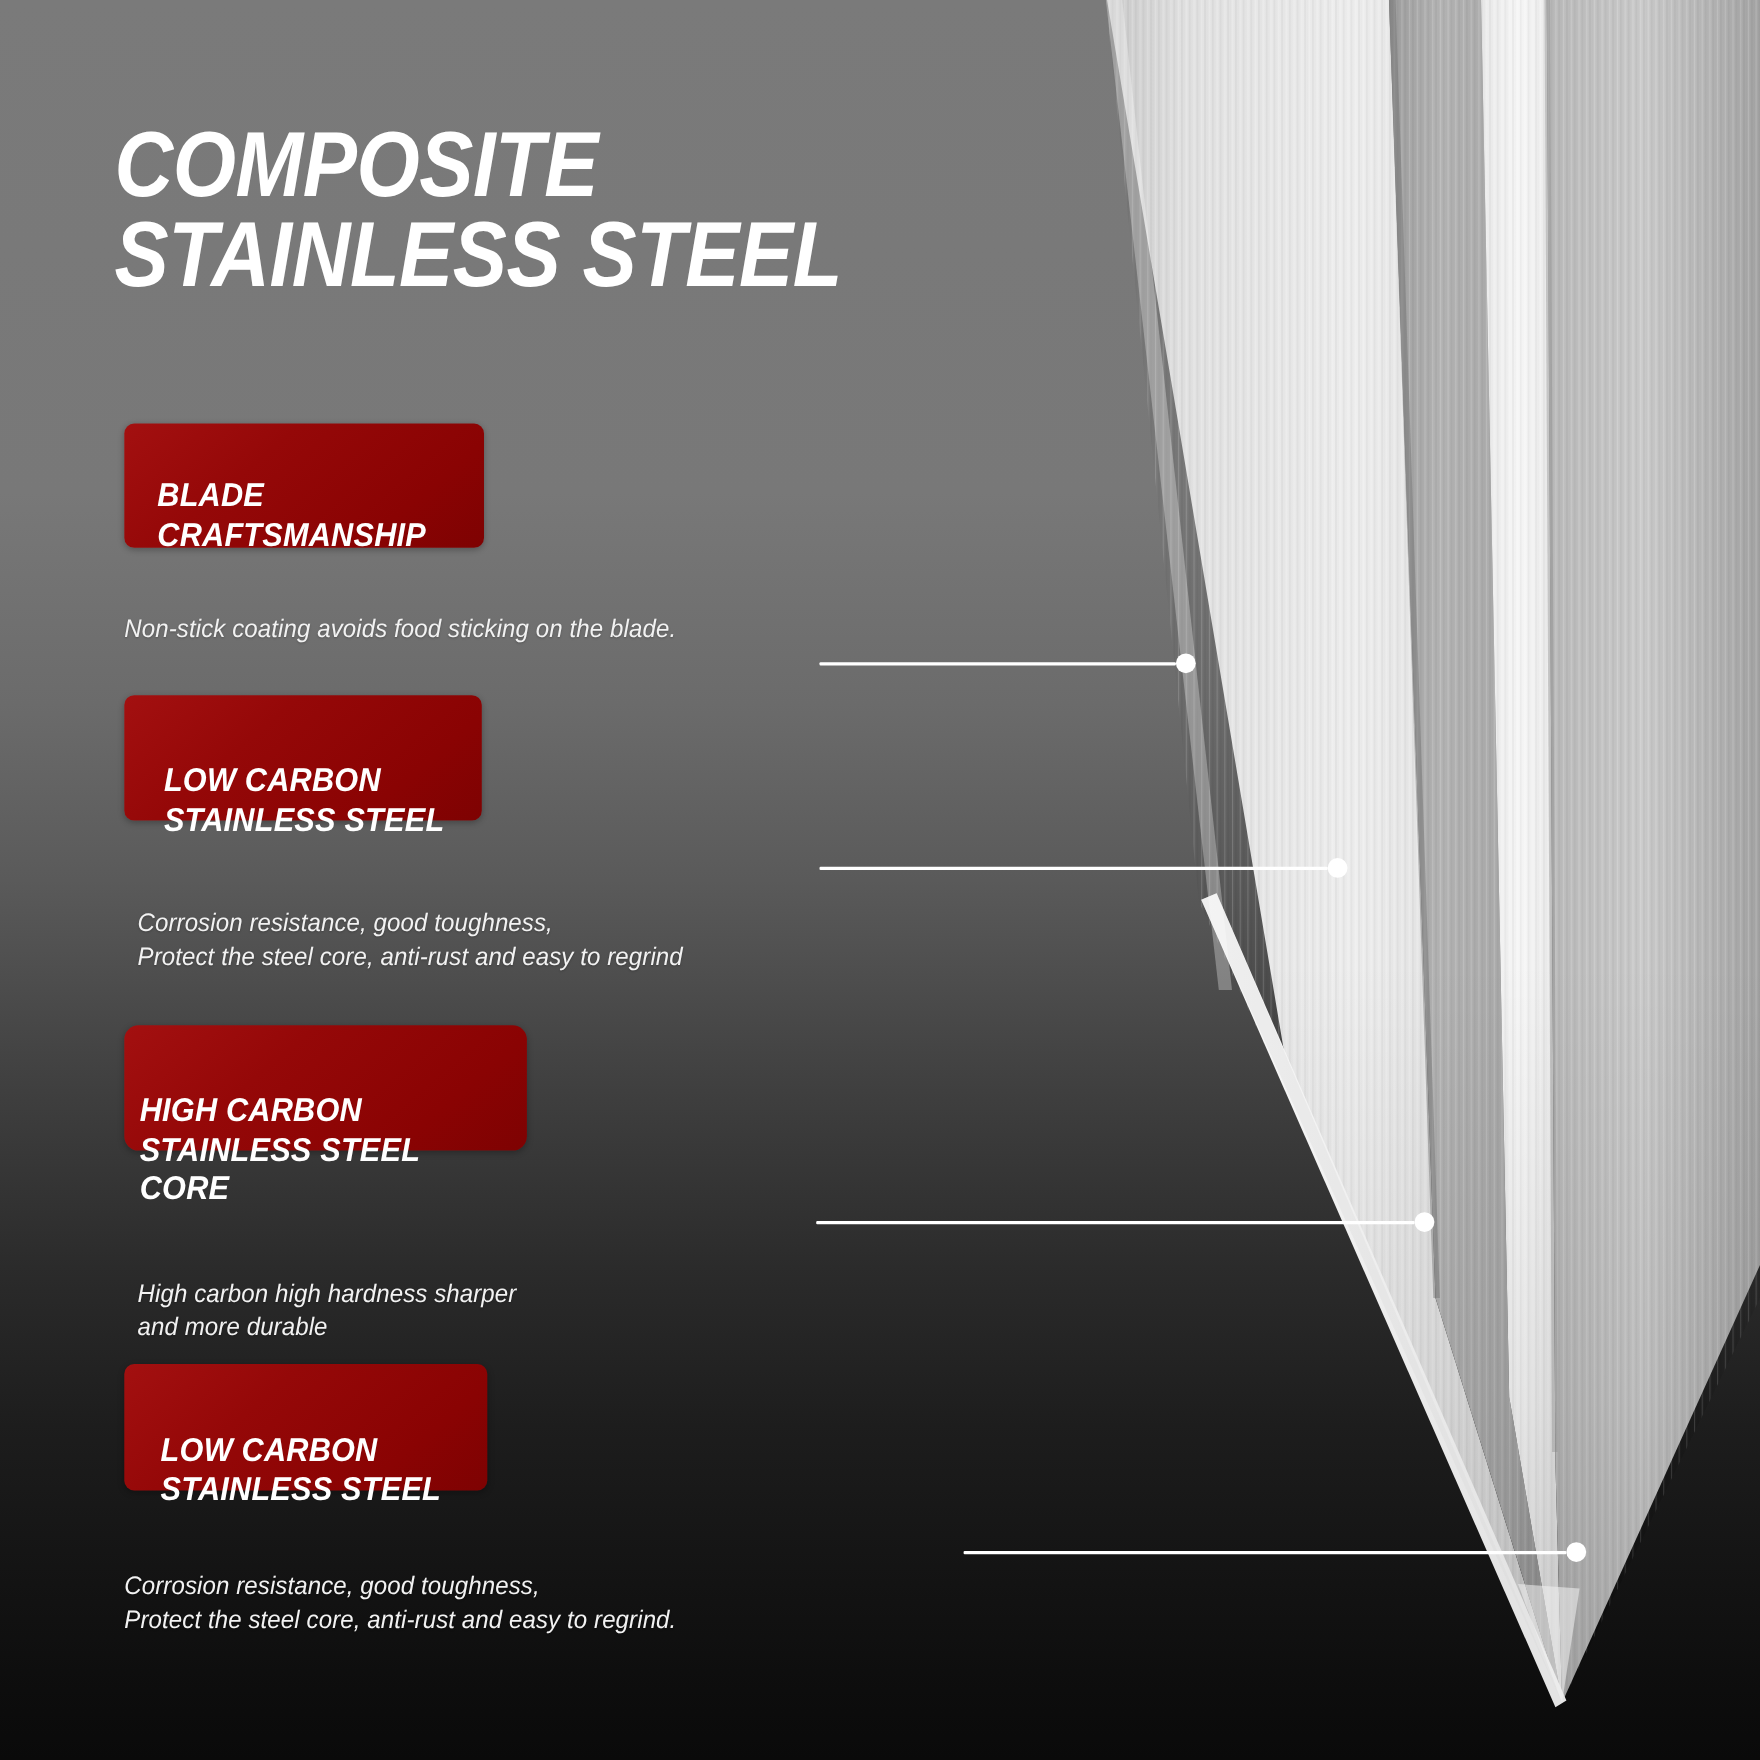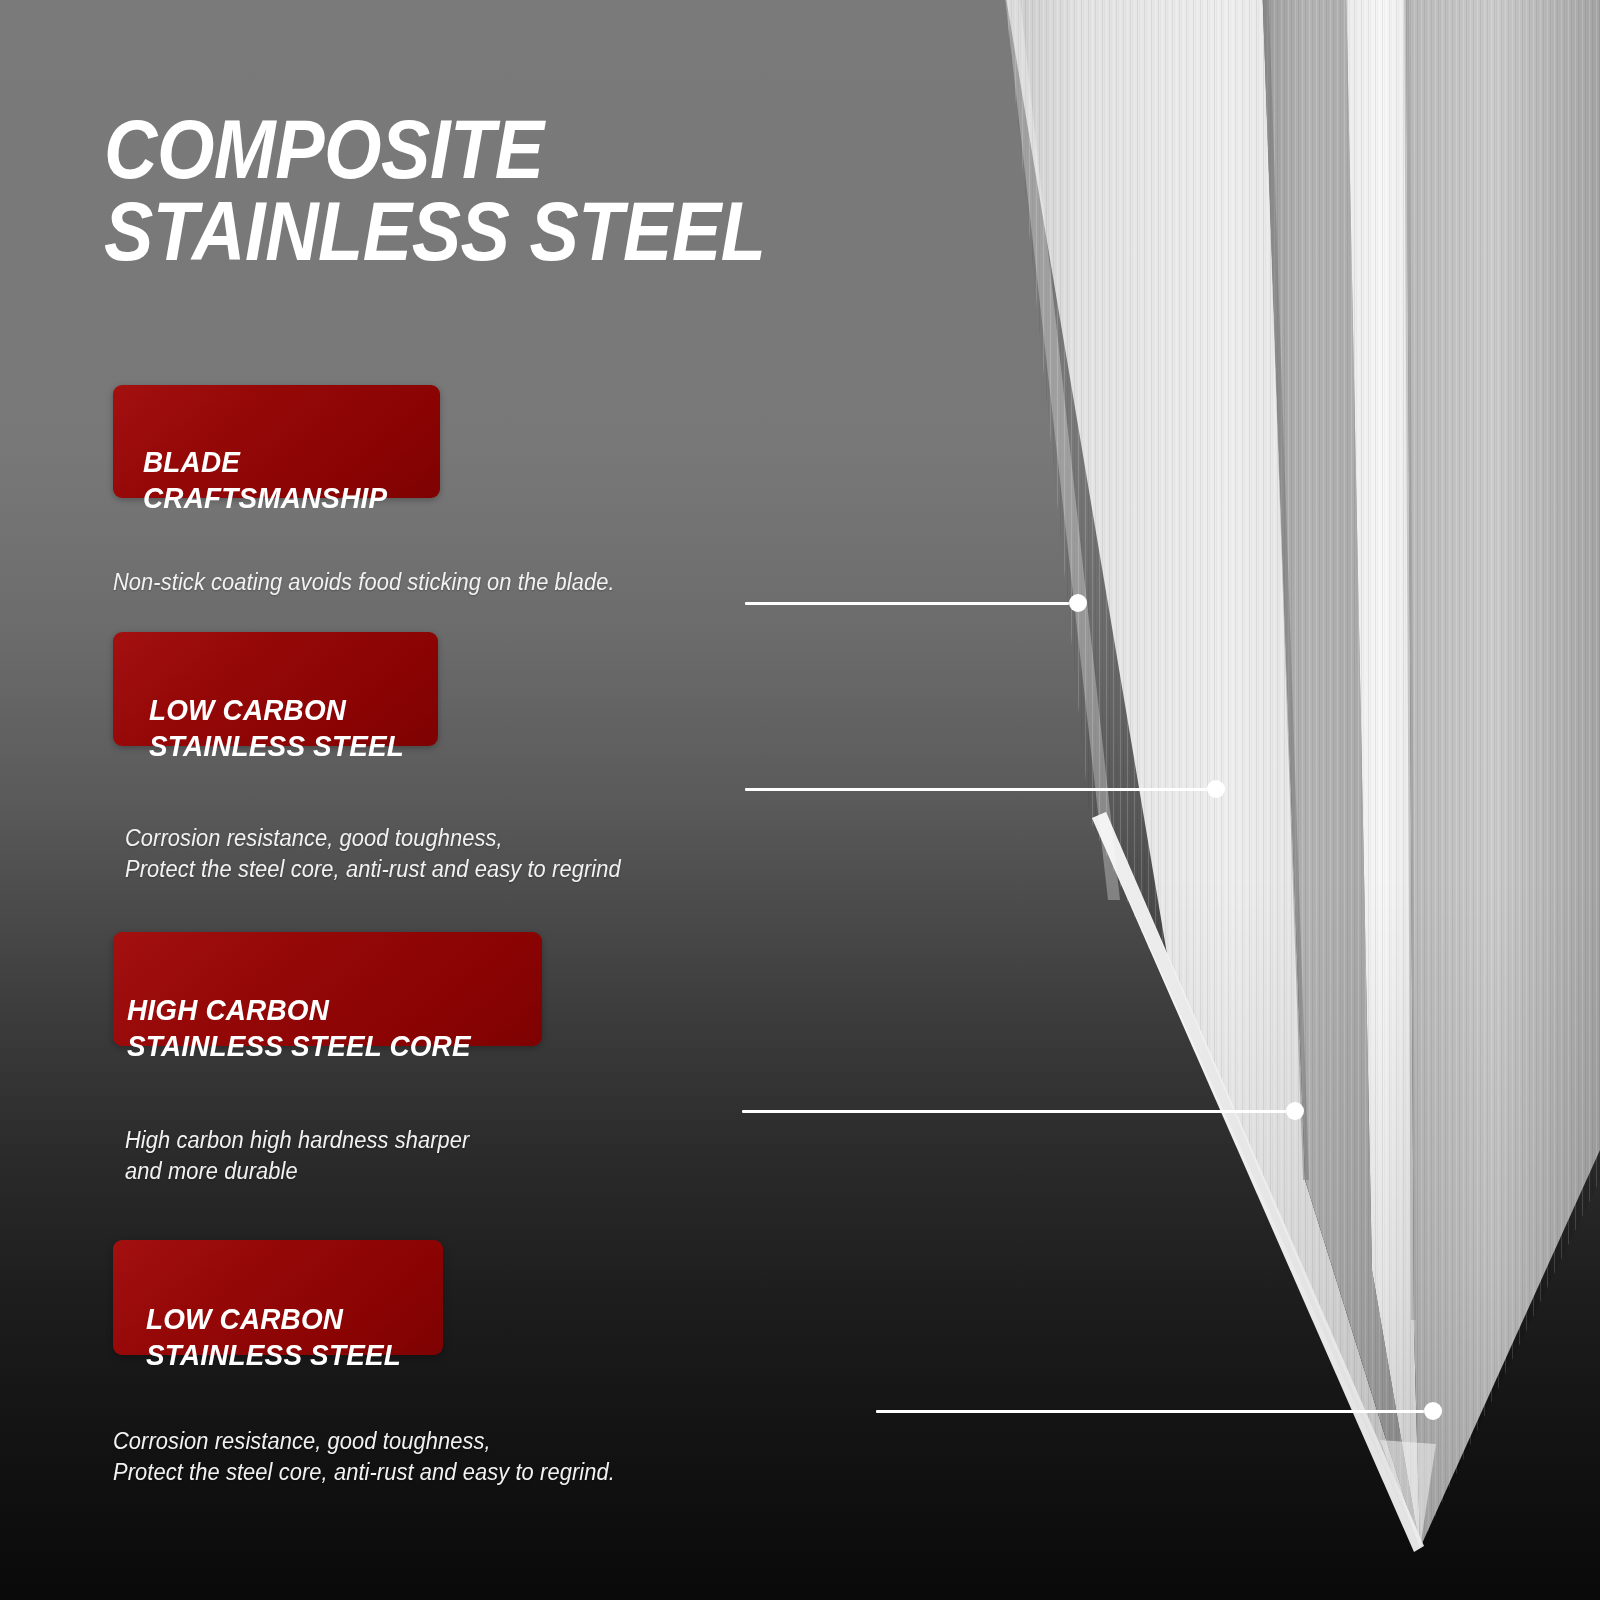--- a/index.html
+++ b/index.html
@@ -84,29 +84,29 @@
     line-height:1.33;
     letter-spacing:0.1px;
     white-space:pre-line;
     transform:scaleX(0.95);
     transform-origin:left top;
     text-shadow:0 1px 2px rgba(0,0,0,0.25);
   }
 
   
   #feature-0 { top:385px; }
-  #feature-0 .badge { width:327px; height:113px; padding:24px 0 0 30px; }
+  #feature-0 .badge { width:327px; height:113px; padding:13px 0 0 30px; }
   #feature-0 .desc  { margin-top:20px; }
 
   #feature-1 { top:632px; }
   #feature-1 .badge { width:325px; height:114px; padding:25px 0 0 36px; }
   #feature-1 .desc  { margin-left:12px; margin-top:28px; }
 
   #feature-2 { top:932px; }
-  #feature-2 .badge { width:429px; height:114px; padding:25px 0 0 14px; }
+  #feature-2 .badge { width:366px; height:114px; padding:25px 0 0 14px;border-radius:13px; }
   #feature-2 .desc  { margin-left:12px; margin-top:30px; }
 
   #feature-3 { top:1240px; }
   #feature-3 .badge { width:330px; height:115px; padding:26px 0 0 33px; }
   #feature-3 .desc  { margin-top:22px; margin-left:0px; }
 
   
   .leader { position:absolute; height:18px; pointer-events:none; }
   .leader .bar {
     position:absolute;

